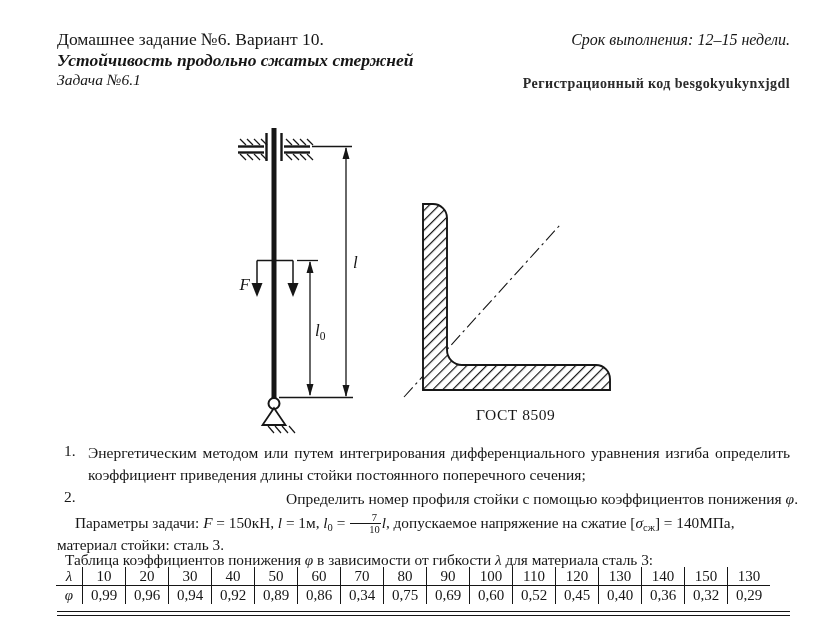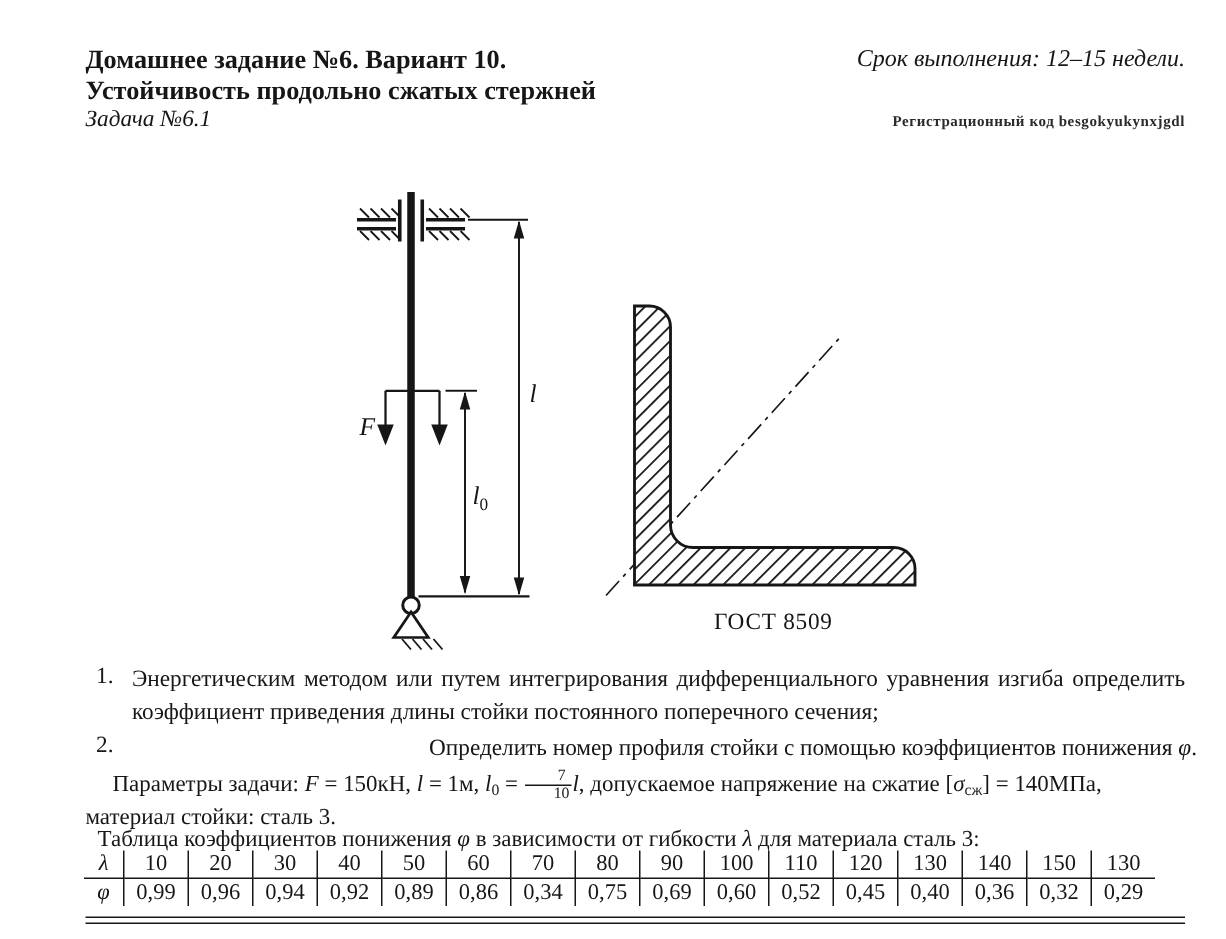--- a/index.html
+++ b/index.html
@@ -1,25 +1,25 @@
 <!DOCTYPE html>
 <html><head>
 <meta charset="utf-8">
 <style>
   html,body { margin:0; padding:0; }
   body {
     width:817px; height:626px; background:#ffffff; position:relative;
     font-family:"Liberation Serif", serif; color:#161616; overflow:hidden;
   }
   .abs { position:absolute; }
-  .t1 { left:57px; top:29px; font-size:17.5px; font-weight:bold; }
-  .t2 { left:57px; top:50px; font-size:17.5px; font-weight:bold; }
+  .t1 { left:57px; top:29px; font-size:17.5px; font-weight:normal; }
+  .t2 { left:57px; top:50px; font-size:17.5px; font-weight:bold; font-style:italic; }
   .t3 { left:57px; top:71px; font-size:15.5px; font-style:italic; }
   .deadline { right:27px; top:31px; font-size:16px; font-style:italic; }
-  .regcode { right:27px; top:76px; font-size:10px; font-weight:bold; letter-spacing:0.4px; color:#2a2a2a;padding-left:28px; }
+  .regcode { right:27px; top:76px; font-size:14px; font-weight:bold; letter-spacing:0.4px; color:#2a2a2a;padding-left:28px; }
 
   .gost { left:476px; top:406px; font-size:15.5px; letter-spacing:0.5px; }
 
   .task-num { font-size:15.5px; }
   .task-text { font-size:15.5px; line-height:22px;text-align:right; }
   #task1-text { left:88px; top:442px; width:702px; text-align:justify; }
   #task1-num  { left:64px; top:442px; }
   #task2-text { left:88px; top:488px; width:710px; }
   #task2-num  { left:64px; top:488px; }
 

